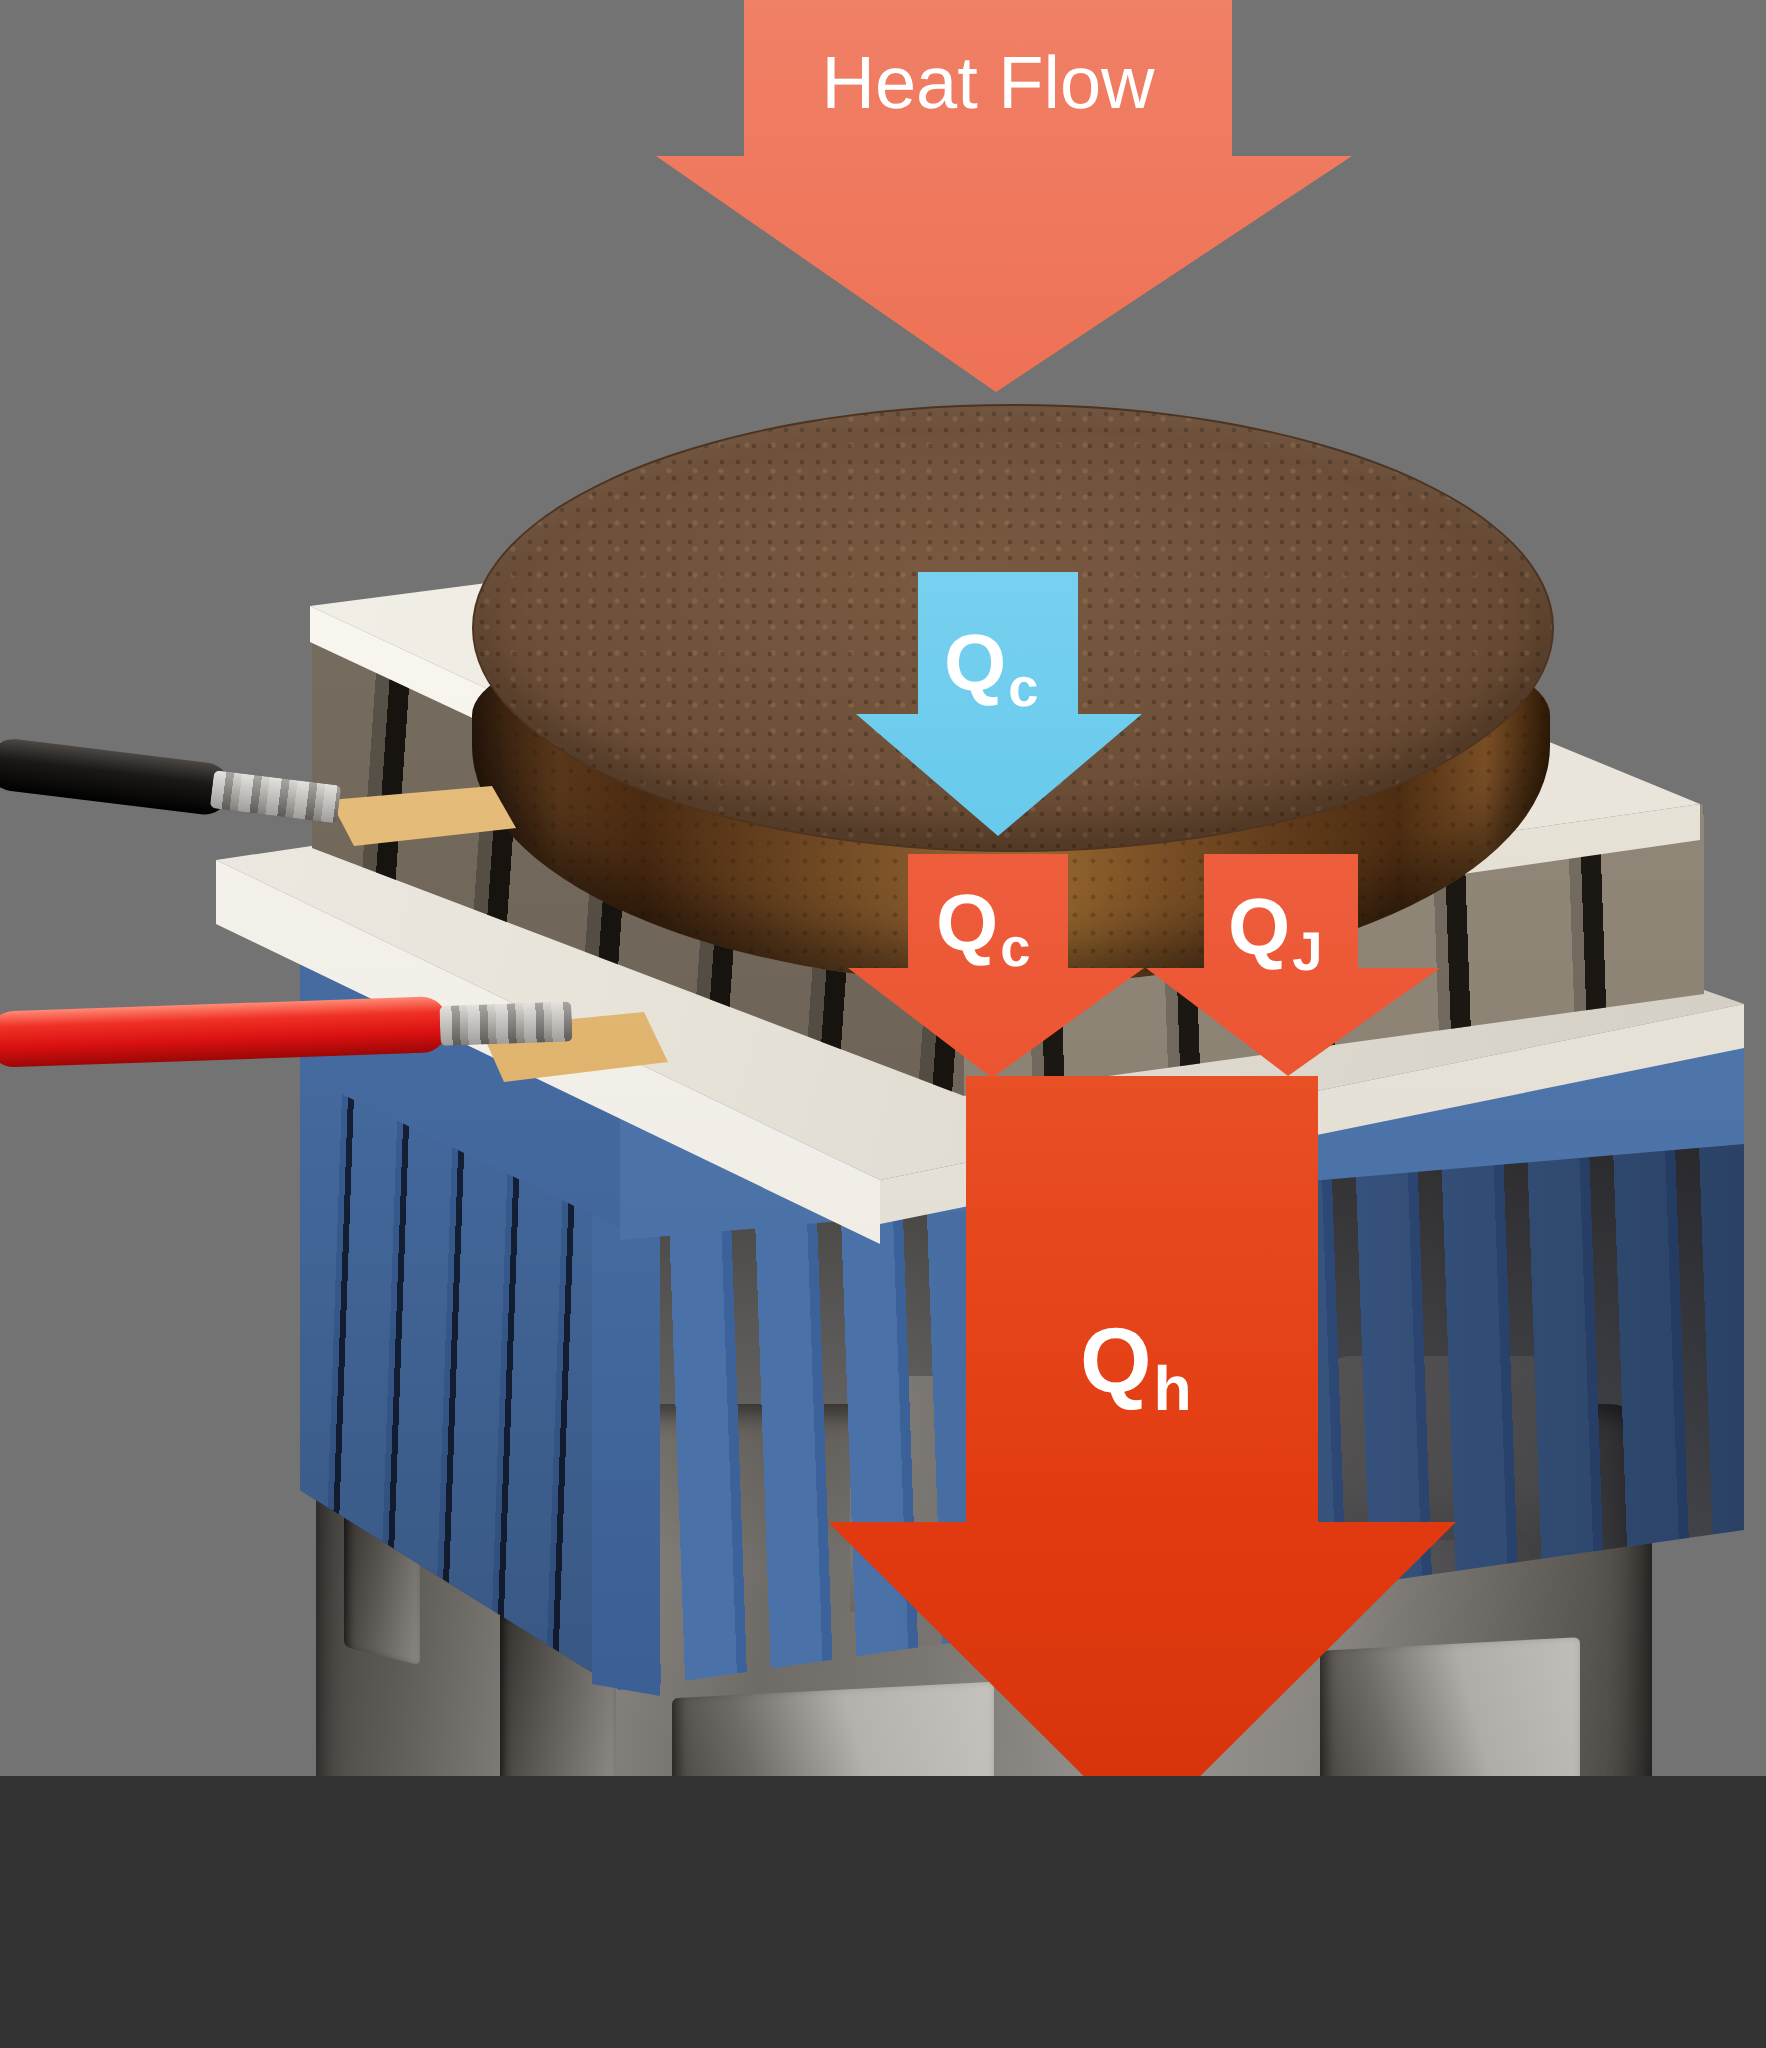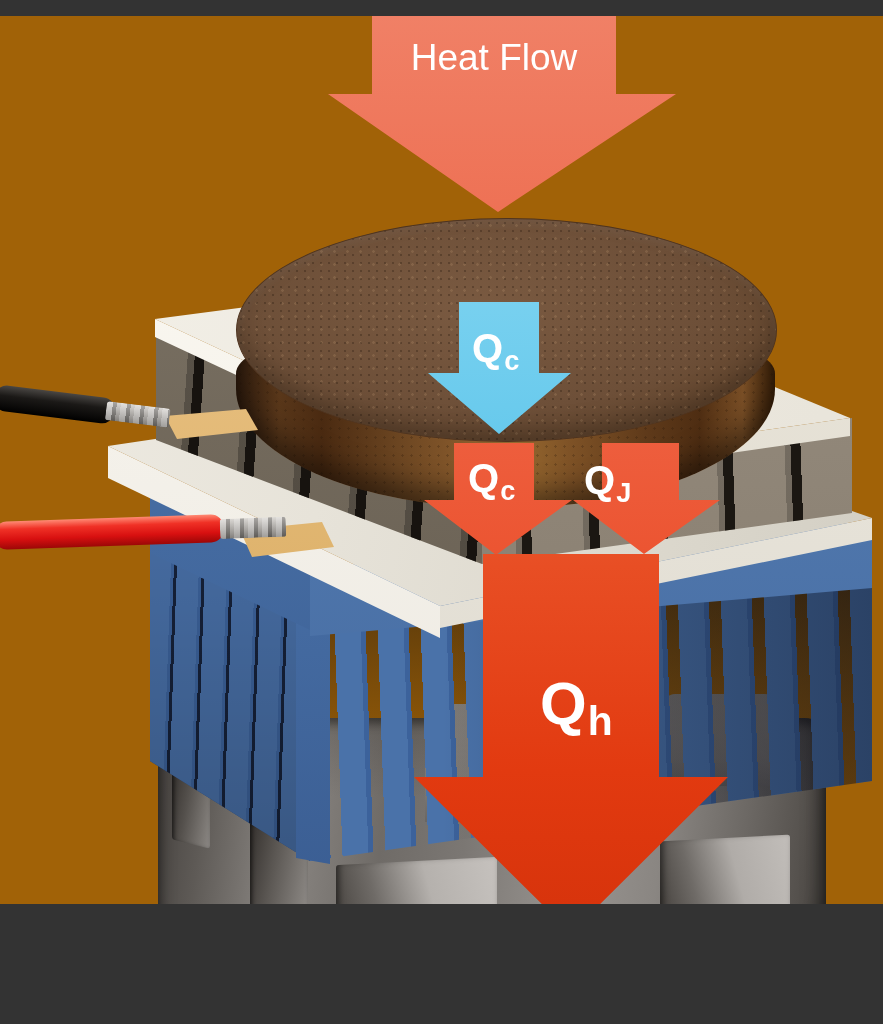--- a/index.html
+++ b/index.html
@@ -1,20 +1,20 @@
 <!DOCTYPE html>
 <html><head>
 <meta charset="utf-8">
 <style>
   html,body{margin:0;padding:0;background:#333;}
   #canvas{
-    position:relative; width:883px; height:888px; margin:16px auto;
+    position:relative; width:883px; height:888px; margin:0 auto;
     overflow:hidden;
     font-family:"Liberation Sans", sans-serif;
-    background:#a16207;
+    background:#737373;
   }
   .layer{position:absolute; inset:0;}
 
   
   .fan-housing{
     position:absolute; left:158px; top:702px; width:668px; height:256px;
     border-radius:22px 22px 85px 62px / 18px 18px 72px 56px;
     overflow:hidden;
     background:linear-gradient(97deg,#45413e 0%,#5e5a56 8%,#8b8783 20%,#6f6b67 34%,#7b7773 46%,#989490 62%,#8a8682 74%,#6c6864 86%,#4e4a46 97%);
     box-shadow:inset 0 6px 10px rgba(0,0,0,.35), inset 0 -14px 18px rgba(0,0,0,.45), inset -10px 0 16px rgba(0,0,0,.25);
@@ -130,22 +130,22 @@
   .arrow.qh{clip-path:polygon(483px 538px,659px 538px,659px 761px,728px 761px,571px 917px,414px 761px,483px 761px);
     background:linear-gradient(180deg,#f29179 0%,#ee6a46 38%,#e84e24 62%,#e23a10 85%,#d8340c 100%);}
 
   
   .lbl{position:absolute; color:#fff; font-family:"Liberation Sans",sans-serif;}
   .heat-lbl{left:344px; top:16px; width:300px; text-align:center; font-size:37px; line-height:52px; font-weight:400;}
   .qlbl{font-weight:700;}
   .qlbl .qsub{font-size:0.68em; position:relative; top:0.28em; margin-left:1px;}
   .q-blue{left:472px; top:310px; font-size:40px;}
   .q-c{left:468px; top:440px; font-size:40px;}
-  .q-j{left:584px; top:442px; font-size:40px;}
-  .q-h{left:540px; top:653px; font-size:60px;}
+  .q-j{left:614px; top:442px; font-size:40px;}
+  .q-h{left:540px; top:653px; font-size:46px;}
 </style>
 </head>
 <body>
 
 <div id="canvas">
 
   <div class="fan-housing">
     <div class="fan-cut l1"></div>
     <div class="fan-cut l2"></div>
     <div class="fan-cut f1"></div>

